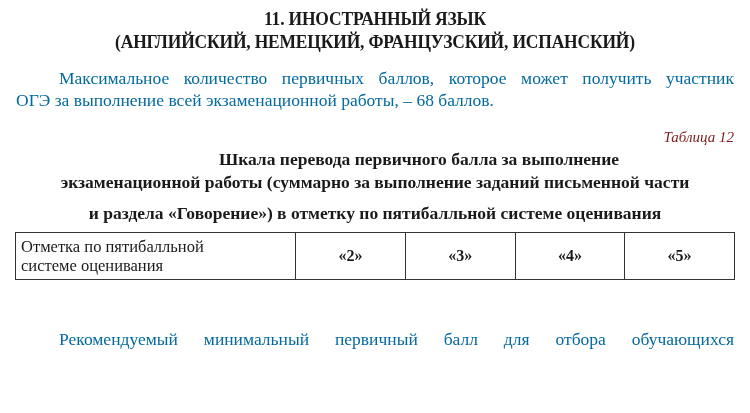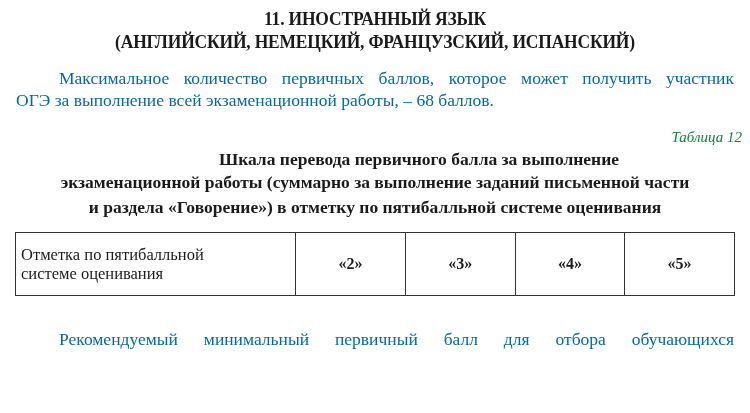--- a/index.html
+++ b/index.html
@@ -45,51 +45,51 @@
     .para .just {
       text-align: justify;
       text-align-last: justify;
       white-space: normal;
     }
     .para1 { top: 67px; }
     .para2 { top: 328px; }
     .indent { padding-left: 43px; }
     .table-caption {
       position: absolute;
-      right: 8px;
+      right: 16px;
       top: 129px;
       font-style: italic;
       font-size: 15px;
-      color: #15803d;
+      color: #7f1d1d;
     }
     .table-title {
       position: absolute;
       left: 0;
       width: 750px;
       text-align: center;
       font-weight: bold;
       font-size: 17.5px;
       line-height: 22px;
       color: #1a1a1a;
     }
     .tt1 { top: 148px; padding-left: 44px; }
     .tt2 { top: 171px; }
-    .tt3 { top: 196px; text-align: center; }
+    .tt3 { top: 202px; text-align: center; }
     table.grades {
       position: absolute;
       left: 15px;
       top: 232px;
       width: 720px;
       border-collapse: collapse;
       font-size: 16px;
     }
     table.grades td {
       border: 1.5px solid #333;
       height: 38px;
-      padding: 12px 5px;
+      padding: 4px 5px;
       vertical-align: middle;
     }
     table.grades td.label {
       width: 272px;
       font-weight: bold;
       line-height: 19px;
       font-size: 15.5px;
       text-align: left;
     }
     table.grades td.label.normal {

